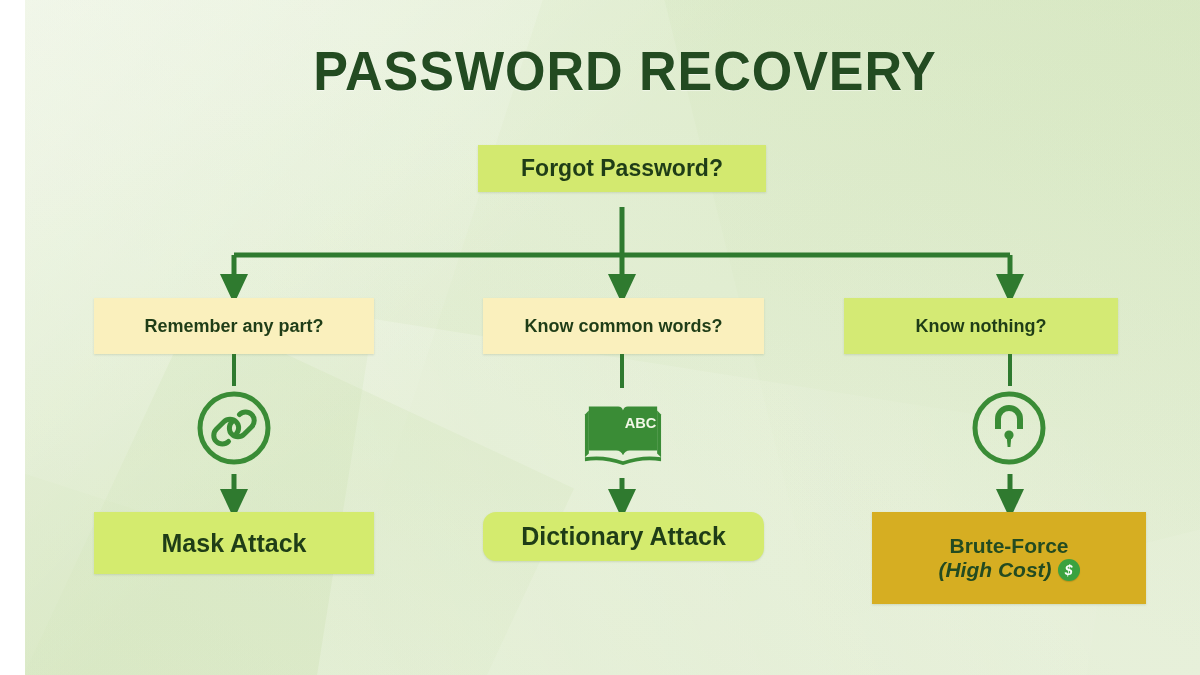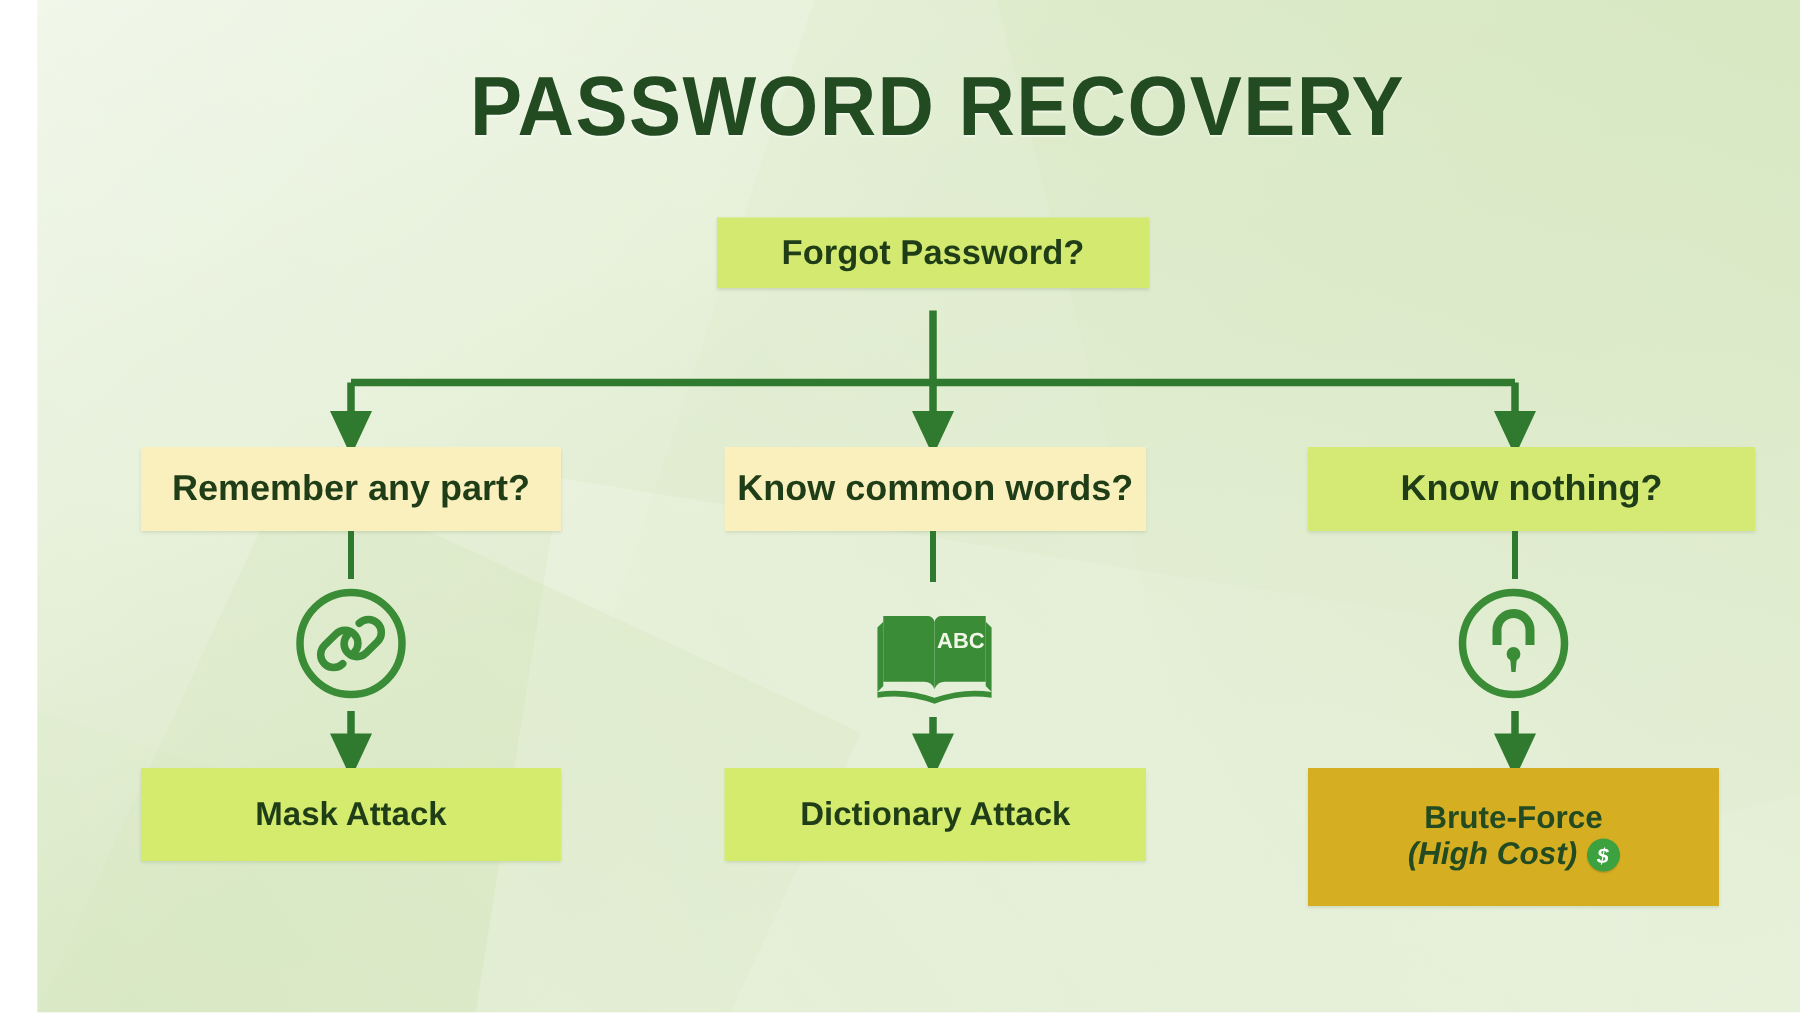--- a/index.html
+++ b/index.html
@@ -81,28 +81,28 @@
     box-shadow: 0 1px 2px rgba(90,110,70,0.18);
   }
 
   #node-root {
     left: 453px; top: 145px;
     width: 288px; height: 47px;
     background: #d3e96f;
     font-size: 23px;
   }
 
-  .q-node { height: 56px; font-size: 24px; }
+  .q-node { height: 56px; font-size: 18px; }
   #node-q1 { left: 69px;  top: 298px; width: 280px; background: #faf0bd; }
   #node-q2 { left: 458px; top: 298px; width: 281px; background: #faf0bd; }
-  #node-q3 { left: 847px; top: 298px; width: 298px; background: #d4ea74; }
-
-  .a-node { font-size: 22px; }
+  #node-q3 { left: 819px; top: 298px; width: 274px; background: #d4ea74; }
+
+  .a-node { font-size: 25px; }
   #node-a1 { left: 69px;  top: 512px; width: 280px; height: 62px; background: #d4eb6e; }
-  #node-a2 { left: 458px; top: 512px; width: 281px; height: 62px; background: #d4eb6e; }
+  #node-a2 { left: 458px; top: 512px; width: 281px; height: 49px; background: #d4eb6e; border-radius: 13px; }
   #node-a3 {
     left: 847px; top: 512px; width: 274px; height: 92px;
     background: #d6ae22;
     font-size: 21px;
     flex-direction: column;
     color: #234b21;
   }
   #node-a3 .line2 {
     display: inline-flex;
     align-items: center;
@@ -120,21 +120,21 @@
     font-size: 14px;
     font-weight: bold;
     line-height: 1;
     box-shadow: 0 1px 1px rgba(0,0,0,0.15);
   }
 
   .icon-wrap {
     position: absolute;
     width: 80px; height: 80px;
     display: flex;
-    align-items: flex-end;
+    align-items: center;
     justify-content: center;
   }
   #icon-1 { left: 169px; top: 388px; }
   #icon-2 { left: 558px; top: 390px; }
   #icon-3 { left: 944px; top: 388px; }
 
   svg.connectors {
     position: absolute;
     left: 0; top: 0;
     width: 1200px; height: 675px;

